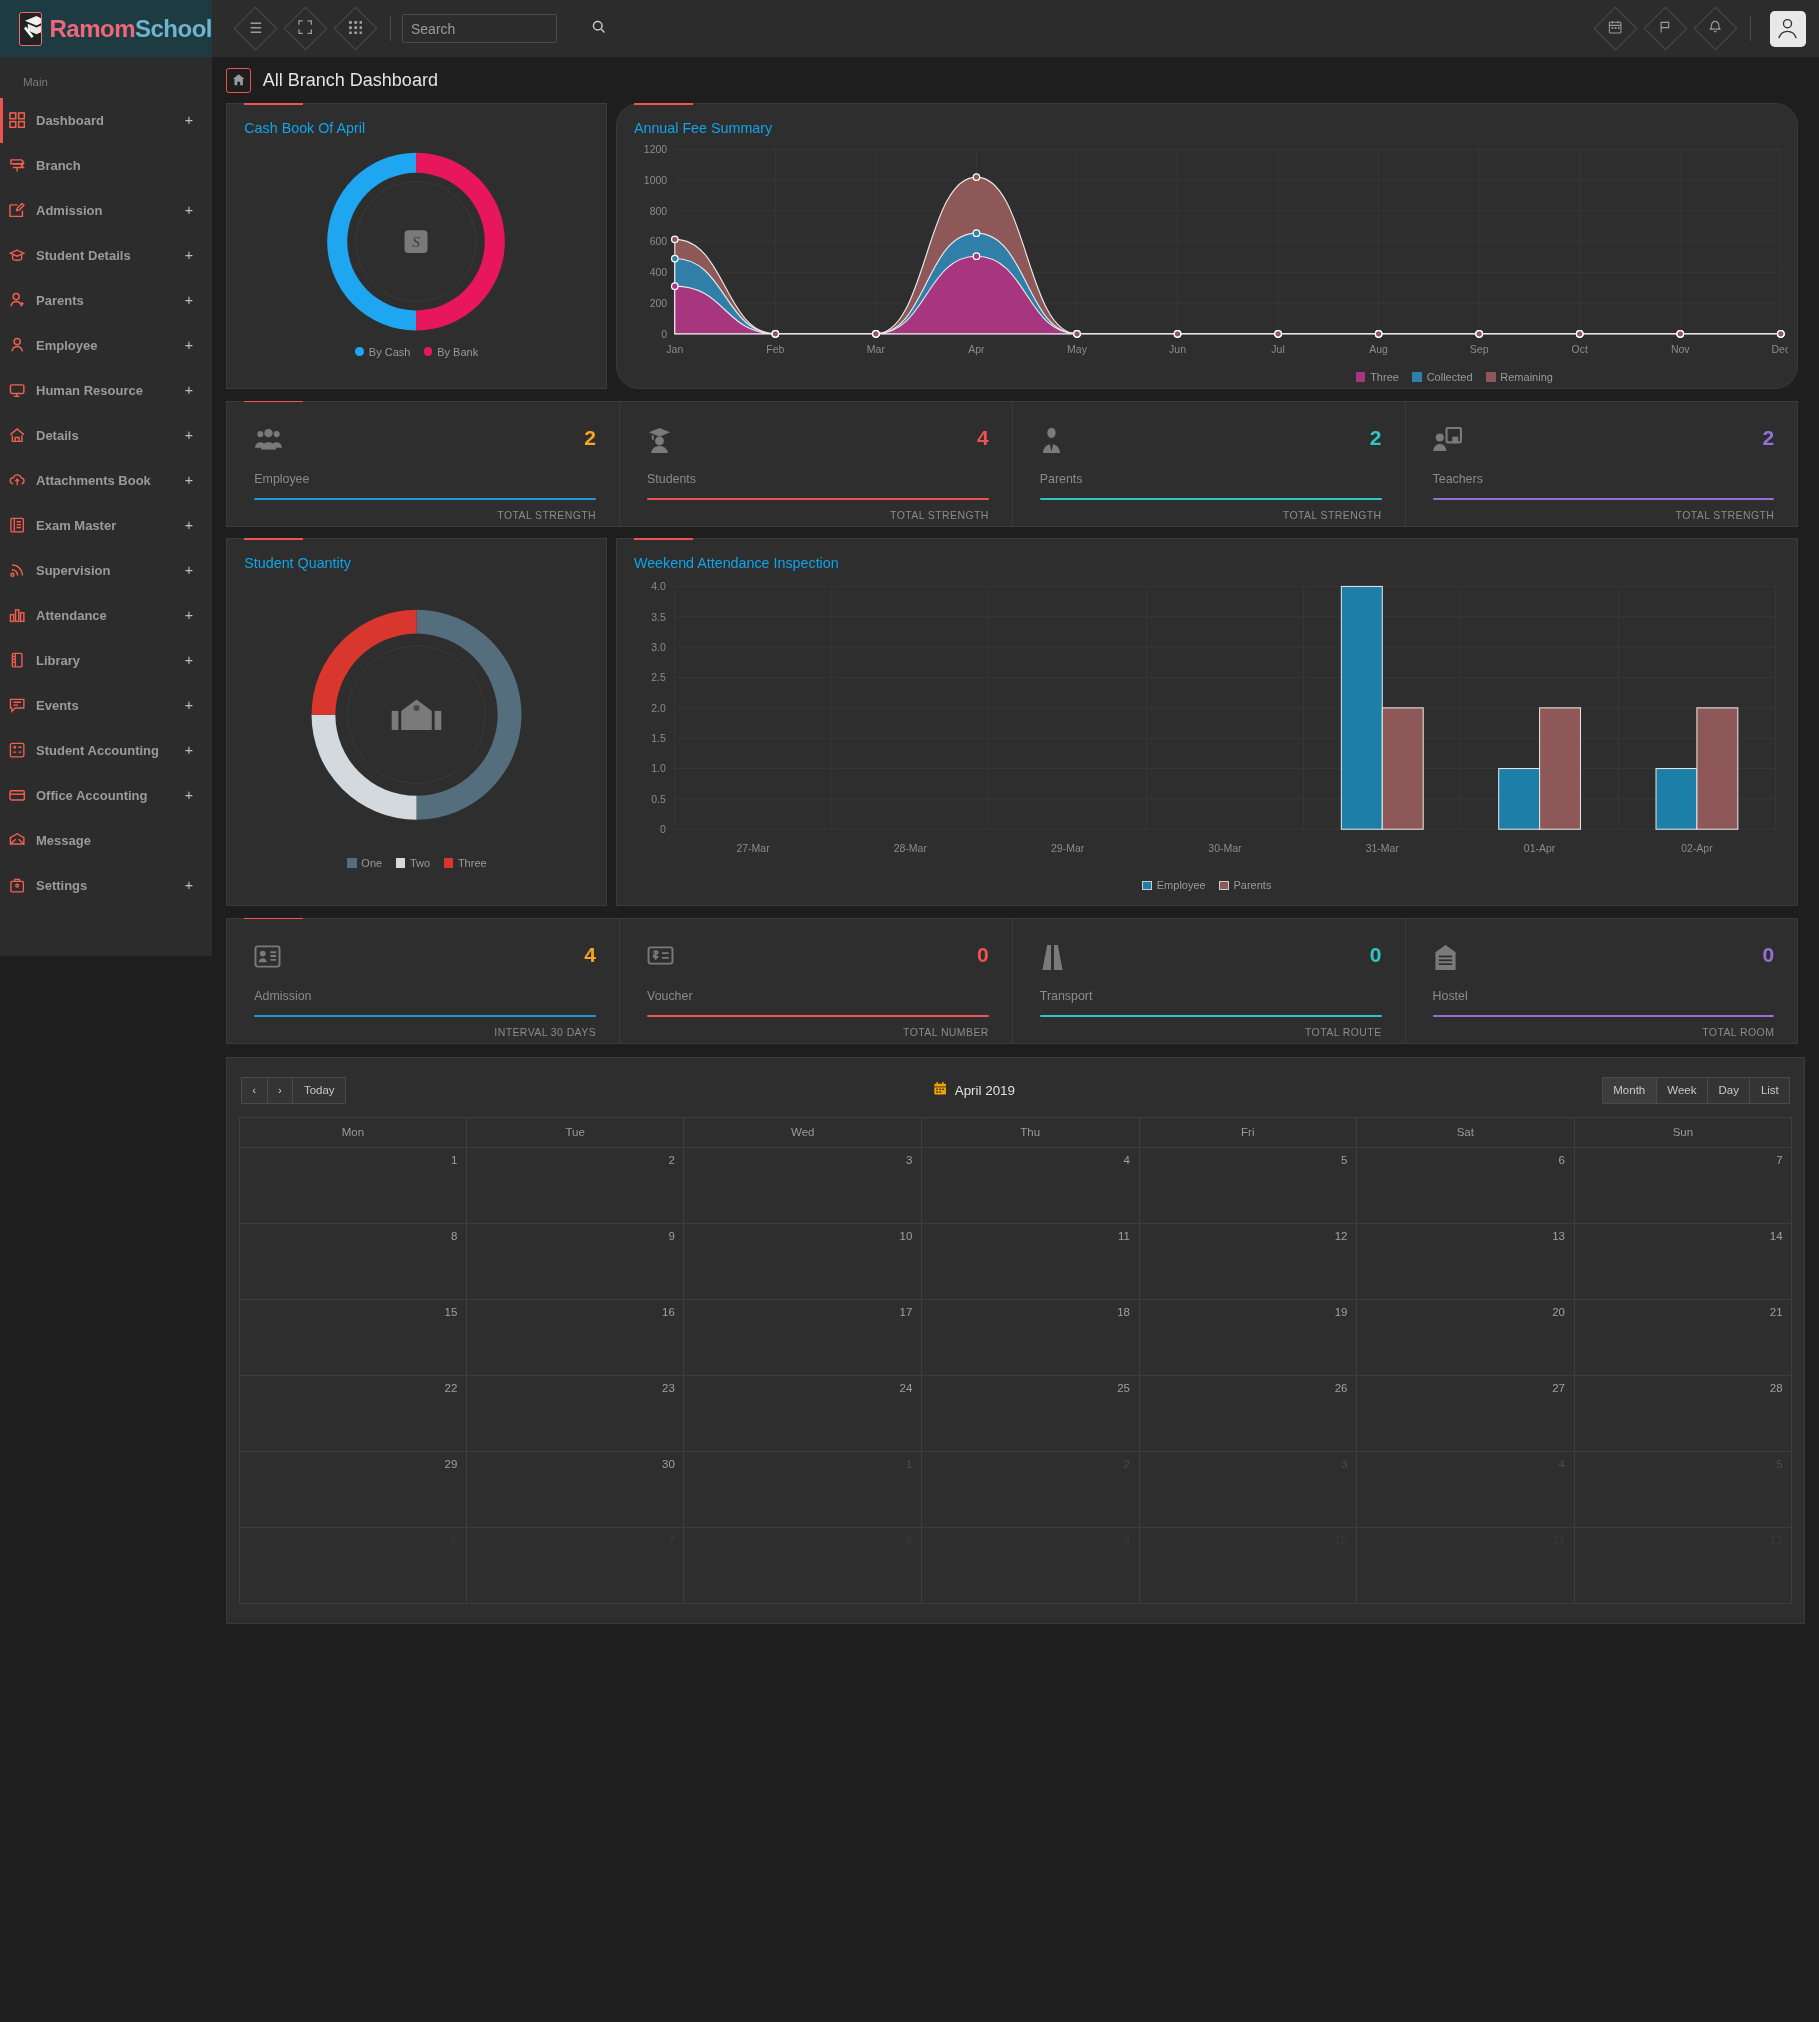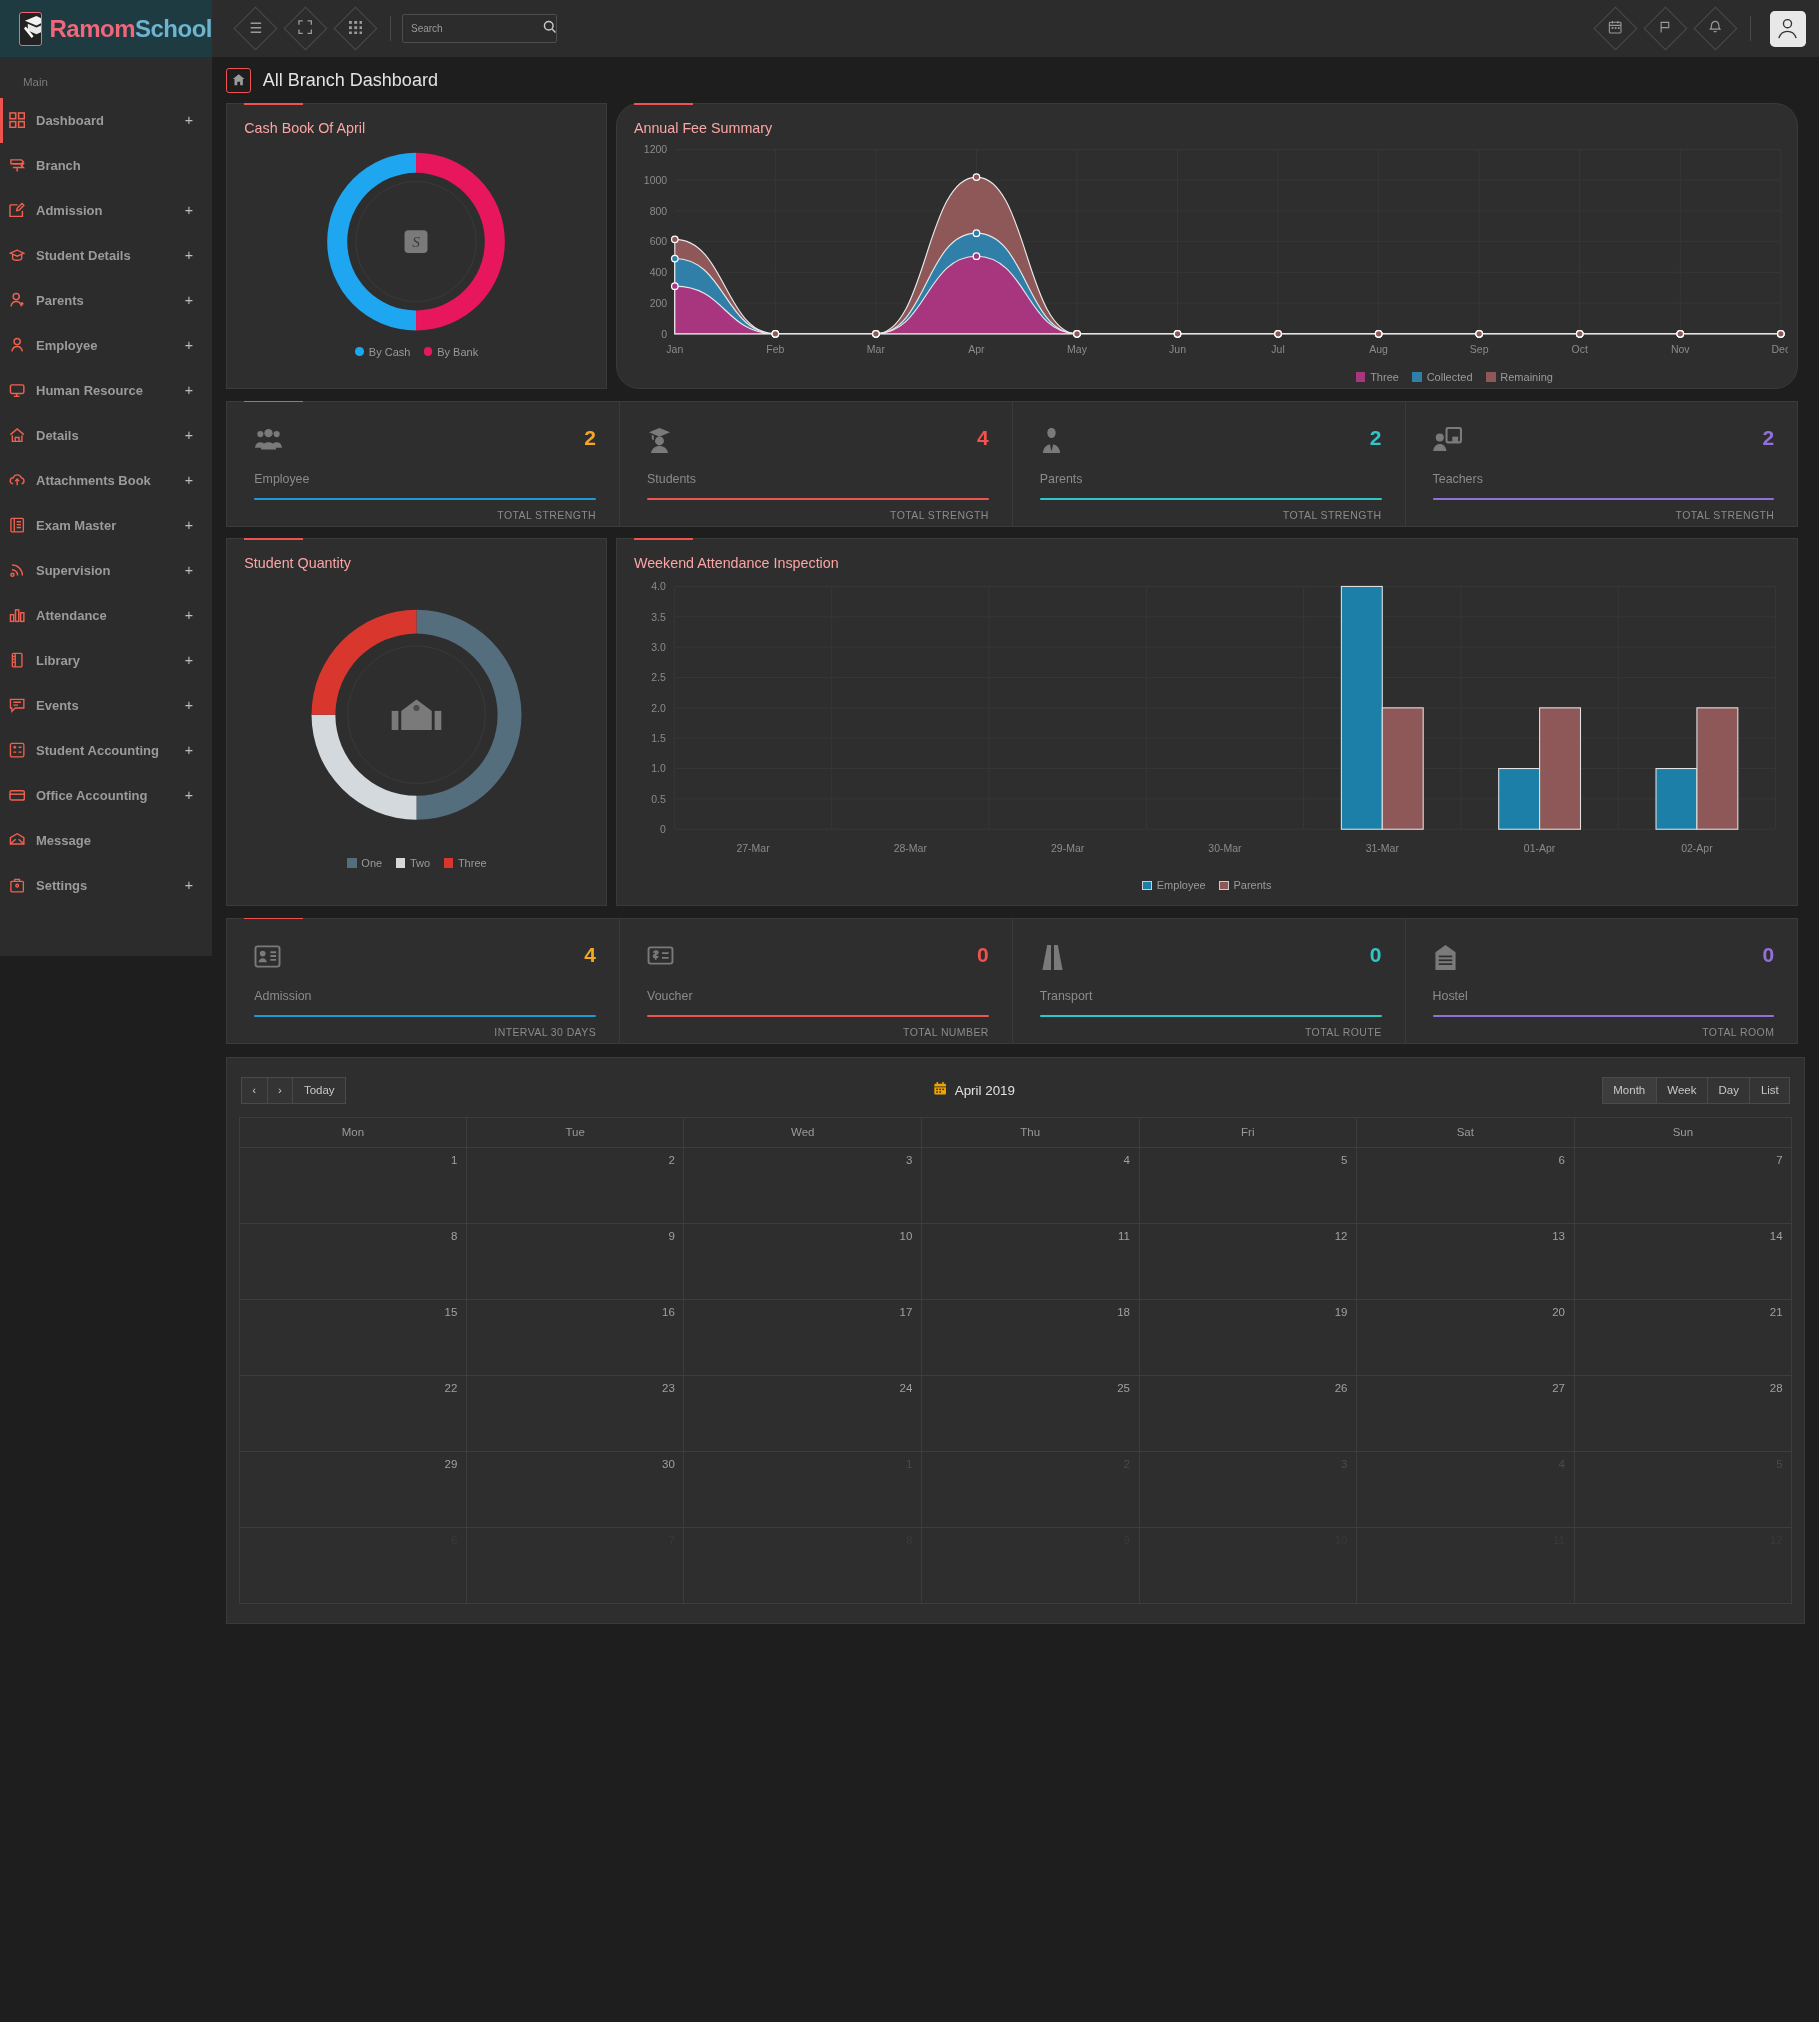--- a/index.html
+++ b/index.html
@@ -36,21 +36,21 @@
     border:1px solid #4b4b4b; transform: rotate(45deg);
   }
   .diamond-btn span { position: relative; color: #9a9a9a; font-size: 14.3px; line-height: 1; }
   .vdiv { width: 1px; height: 25px; background: #4b4b4b; margin: 0 11.5px; }
   .searchbox {
     width: 155px; height: 29px; border: 1px solid #4d4d4d; border-radius: 1.9px;
     display: flex; align-items: center; padding: 0 7.6px; background: transparent;
   }
   .searchbox input {
     flex: 1; background: transparent; border: none; outline: none;
-    color: #c9c9c9; font-size: 10px; font-family: "Liberation Sans", sans-serif;
+    color: #c9c9c9; font-size: 14px; font-family: "Liberation Sans", sans-serif;
   }
   .searchbox input::placeholder { color: #9a9a9a; }
   .topbar-right { margin-left: auto; display: flex; align-items: center; padding-right: 13.4px; }
   .avatar-btn {
     width: 36px; height: 36px; border-radius: 4.8px; background: #e8e8e8;
     display: flex; align-items: center; justify-content: center; margin-left: 7.6px; cursor:pointer;
   }
   
   .sidebar {
     position: absolute; top: 57px; left: 0; width: 212px; height: 899px;
@@ -74,21 +74,21 @@
     display:flex; align-items:center; justify-content:center; color:#9a9a9a; font-size:12.4px;
   }
   .page-title { color:#e3e3e3; font-size: 18px; margin-left: 11.5px; }
   .row { display: flex; padding: 0 14.3px 0 14.3px; }
   .panel {
     background: #2e2e2e; border: 1px solid #3a3a3a; position: relative;
   }
   .panel::before {
     content:""; position:absolute; top:-1px; left:17px; width:59px; height:1.9px; background:#ef5350;
   }
-  .panel-title { color:#fca5a5; font-size: 14.3px; padding: 16.3px 0 0 17px; }
+  .panel-title { color:#0ea5e9; font-size: 14.3px; padding: 16.3px 0 0 17px; }
   
   .donut-wrap { display:flex; flex-direction:column; align-items:center; }
   .donut-legend { display:flex; gap:13.4px; color:#9a9a9a; font-size:11px; align-items:center; }
   .lg-dot { width:8.6px; height:8.6px; border-radius:50%; display:inline-block; margin-right:4.8px; }
   .lg-sq { width:9.6px; height:9.6px; display:inline-block; margin-right:4.8px; vertical-align:-1px;}
   
   .statrow {
     display:flex; background:#2e2e2e; border:1px solid #3a3a3a; position:relative;
   }
   .statrow::before {

